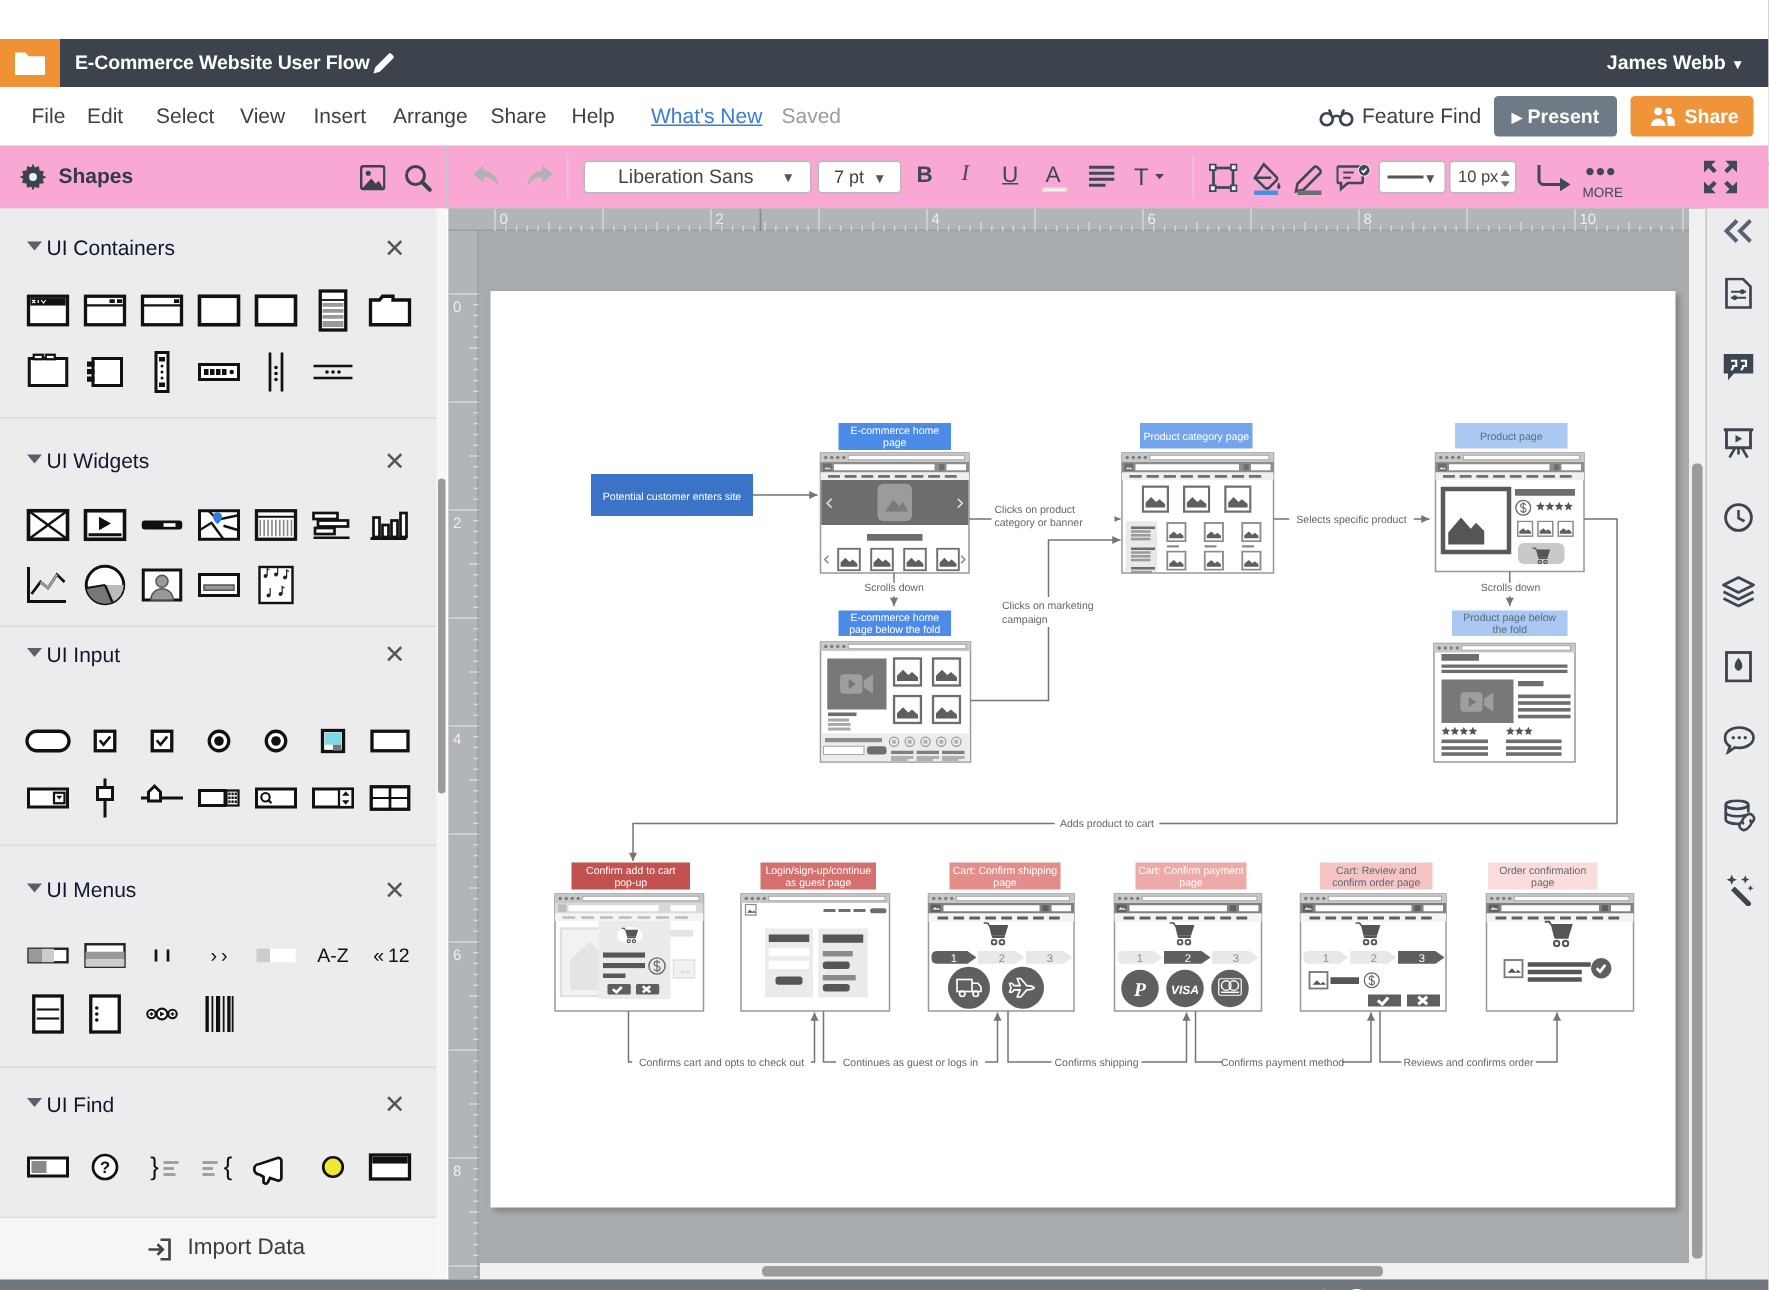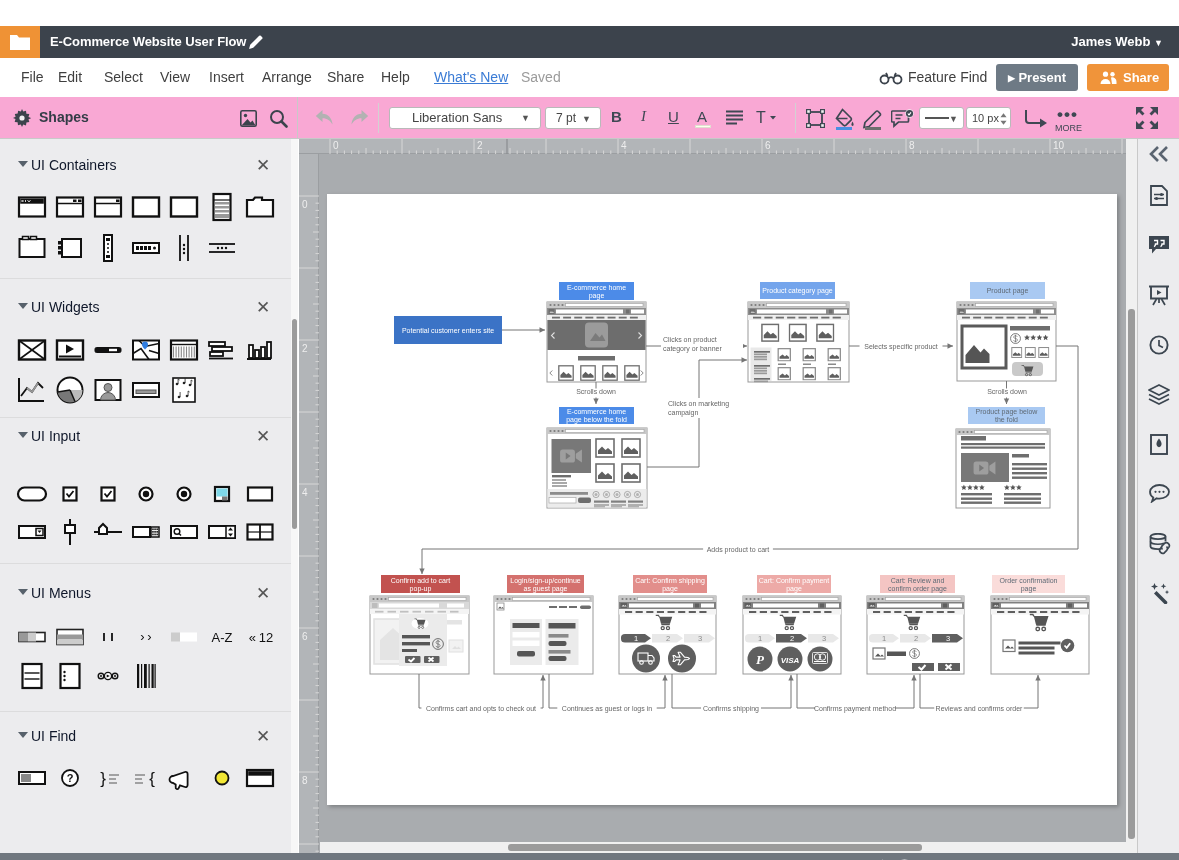--- a/index.html
+++ b/index.html
@@ -426,20 +426,27 @@
 </div>
 <div class="sect-head" style="top:589px">
   <div class="sect-tri"></div>
   <div class="sect-title">UI Find</div>
   <div class="sect-x">✕</div>
 </div>
 <div class="sect-div" style="top:139px"></div>
 <div class="sect-div" style="top:278px"></div>
 <div class="sect-div" style="top:424px"></div>
 <div class="sect-div" style="top:572px"></div>
+<div id="importbar">
+  <svg class="abs" style="left:98px;top:13px" width="17" height="16" viewBox="0 0 17 16">
+          <path d="M9 1.5 h6 v13 h-6" fill="none" stroke="#444" stroke-width="1.8"></path>
+          <path d="M1 8 h9 M7 4.5 L10.5 8 L7 11.5" fill="none" stroke="#444" stroke-width="1.8"></path>
+        </svg>
+  <div class="abs" style="left:125px;top:11px;font-size:15px;color:#3d3d3d">Import Data</div>
+</div>
 <div id="sb-scroll"></div>
       <div id="sb-thumb"></div>
     </div>
 
   <div id="canvas">
     <div id="page">
 <svg id="diagram" width="790" height="611" viewBox="0 0 790 611" style="position:absolute;left:0;top:0">
 <defs>
 <symbol id="th" viewBox="0 0 20 20">
  <rect x="1" y="1" width="18" height="18" fill="#fff" stroke="#6e6e6e" stroke-width="1.6"></rect>

